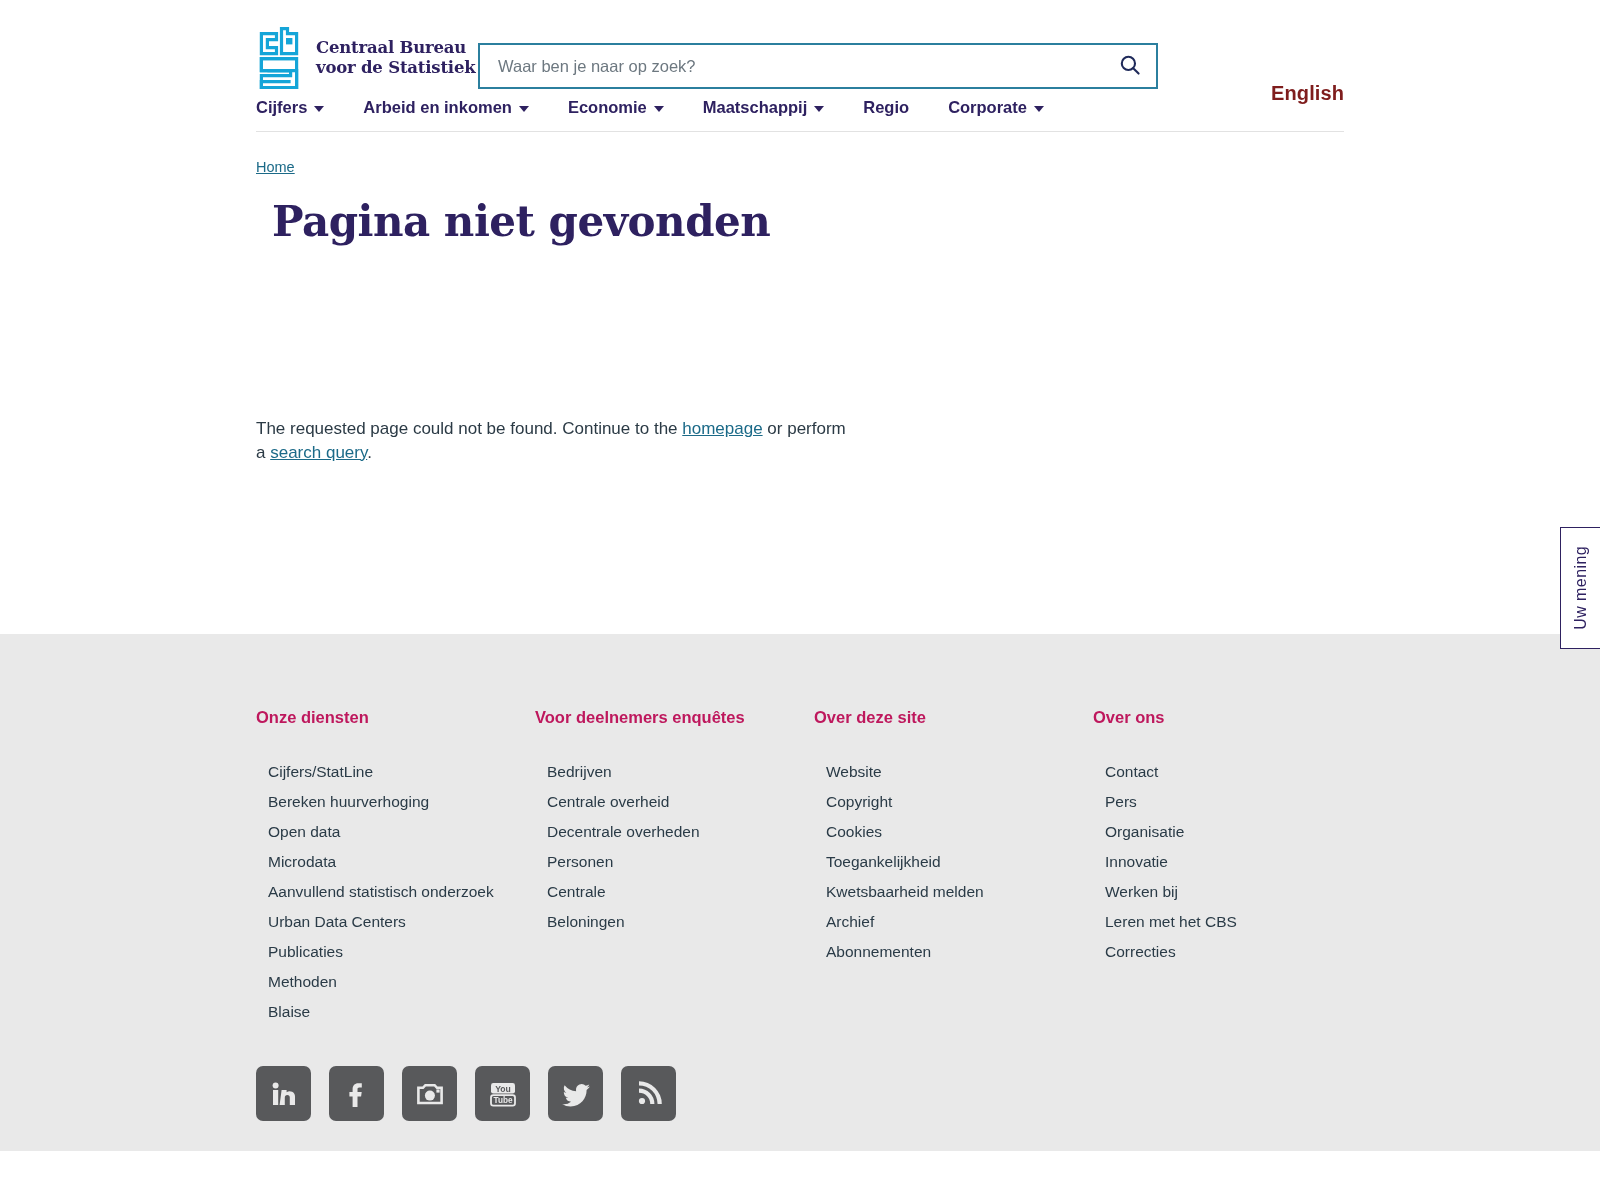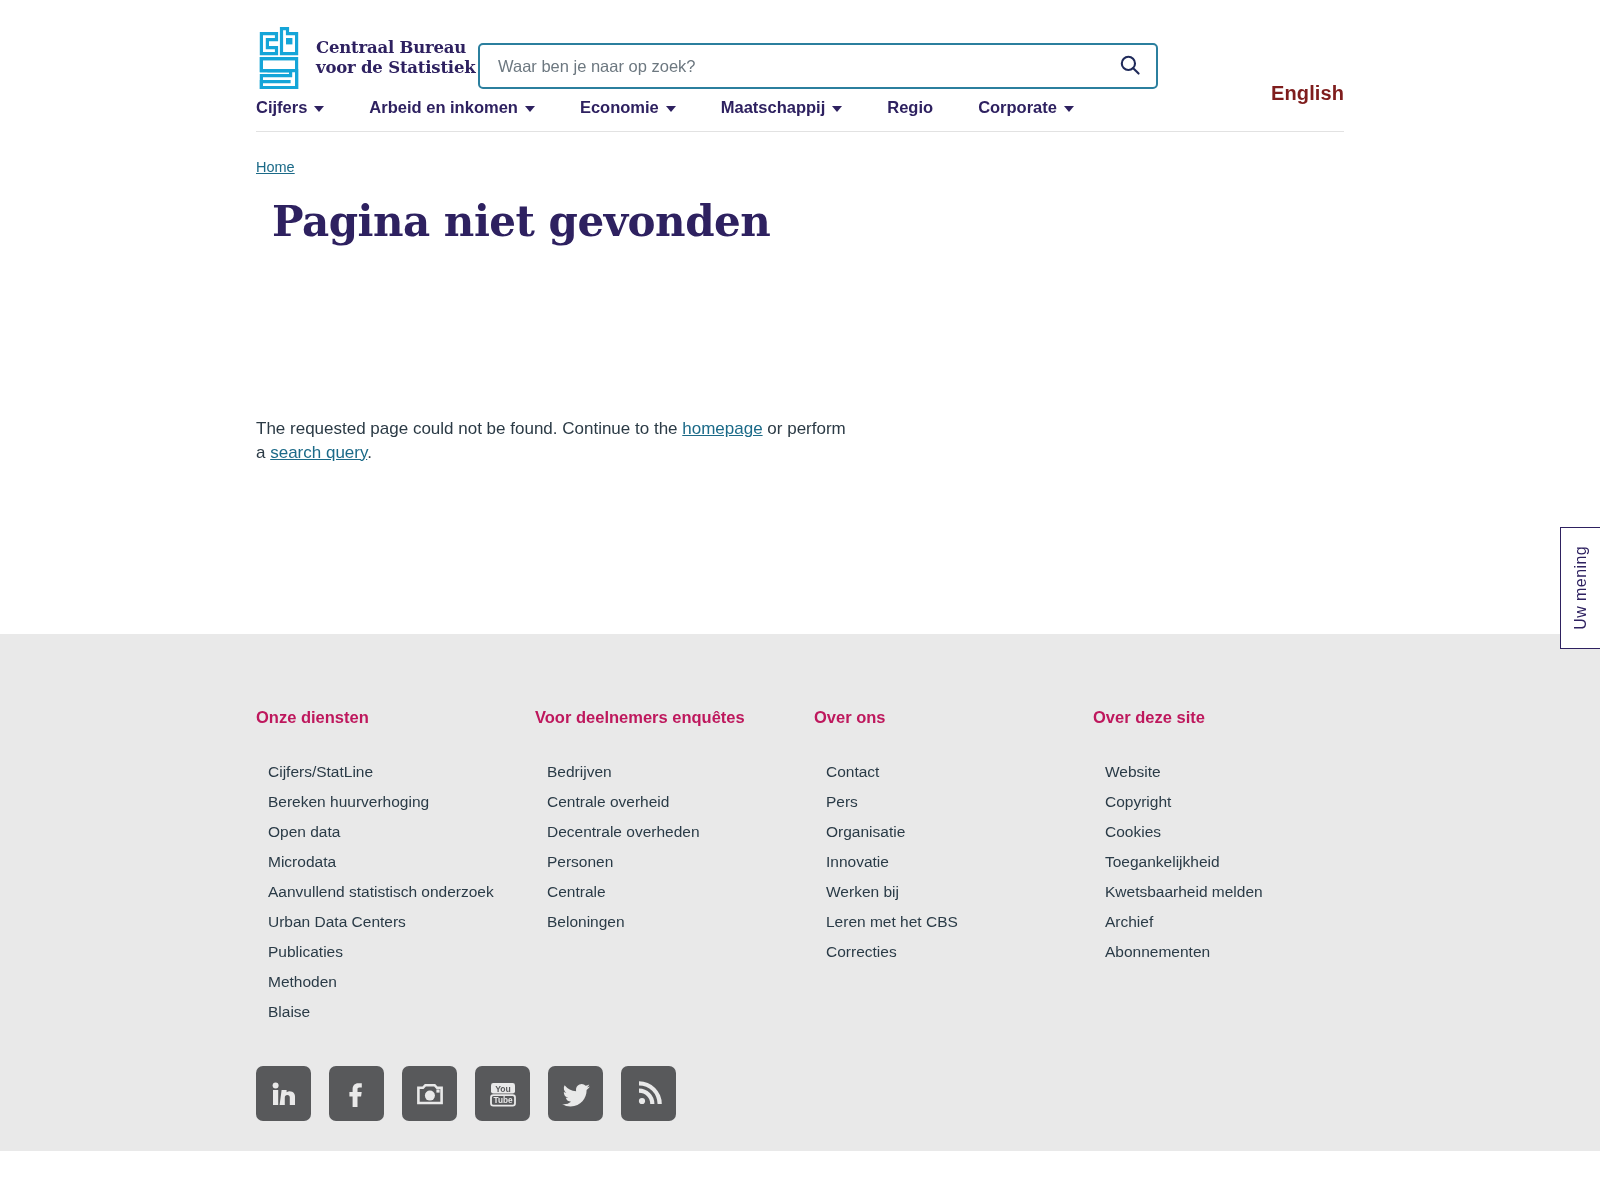--- a/index.html
+++ b/index.html
@@ -67,21 +67,21 @@
   .search-wrap {
     flex: 0 0 auto;
     width: 680px;
     margin-left: 0;
     padding-top: 22px;
   }
   .search-box {
     position: relative;
     height: 46px;
     border: 2px solid #2b7f9e;
-    border-radius: 5px;
+    border-radius: 0;
     background: #fff;
     box-sizing: border-box;
     display: flex;
     align-items: center;
   }
   .search-input {
     border: 0;
     outline: 0;
     background: transparent;
     flex: 1 1 auto;
@@ -119,21 +119,21 @@
     font-size: 20px;
     text-decoration: none;
     letter-spacing: 0.1px;
     margin-top: 43px;
   }
 
   
   .nav {
     display: flex;
     align-items: center;
-    gap: 12px;
+    gap: 6px;
     padding: 6px 0 14px 0;
     border-bottom: 1px solid #e2e2e2;
   }
   .nav-item {
     display: flex;
     align-items: center;
     gap: 7px;
     color: #2e2160;
     font-weight: bold;
     font-size: 16.5px;
@@ -399,45 +399,45 @@
             <li><a href="#">Bedrijven</a></li>
             <li><a href="#">Centrale overheid</a></li>
             <li><a href="#">Decentrale overheden</a></li>
             <li><a href="#">Personen</a></li>
             <li><a href="#">Centrale</a></li>
             <li><a href="#">Beloningen</a></li>
           </ul>
         </div>
 
         <div class="footer-col">
+          <h2>Over deze site</h2>
+          <ul>
+            <li><a href="#">Website</a></li>
+            <li><a href="#">Copyright</a></li>
+            <li><a href="#">Cookies</a></li>
+            <li><a href="#">Toegankelijkheid</a></li>
+            <li><a href="#">Kwetsbaarheid melden</a></li>
+            <li><a href="#">Archief</a></li>
+            <li><a href="#">Abonnementen</a></li>
+          </ul>
+        </div>
+
+        <div class="footer-col">
           <h2>Over ons</h2>
           <ul>
             <li><a href="#">Contact</a></li>
             <li><a href="#">Pers</a></li>
             <li><a href="#">Organisatie</a></li>
             <li><a href="#">Innovatie</a></li>
             <li><a href="#">Werken bij</a></li>
             <li><a href="#">Leren met het CBS</a></li>
             <li><a href="#">Correcties</a></li>
           </ul>
         </div>
 
-        <div class="footer-col">
-          <h2>Over deze site</h2>
-          <ul>
-            <li><a href="#">Website</a></li>
-            <li><a href="#">Copyright</a></li>
-            <li><a href="#">Cookies</a></li>
-            <li><a href="#">Toegankelijkheid</a></li>
-            <li><a href="#">Kwetsbaarheid melden</a></li>
-            <li><a href="#">Archief</a></li>
-            <li><a href="#">Abonnementen</a></li>
-          </ul>
-        </div>
-
       </div>
 
       <div class="footer-bottom">
 
         <div class="social-row">
 
           <a href="#" class="social-icon">
             <span>
               <svg width="30" height="30" viewBox="0 0 30 30" aria-hidden="true">
                 <rect x="4" y="11" width="5.2" height="15" fill="#e9e9e9"></rect>

